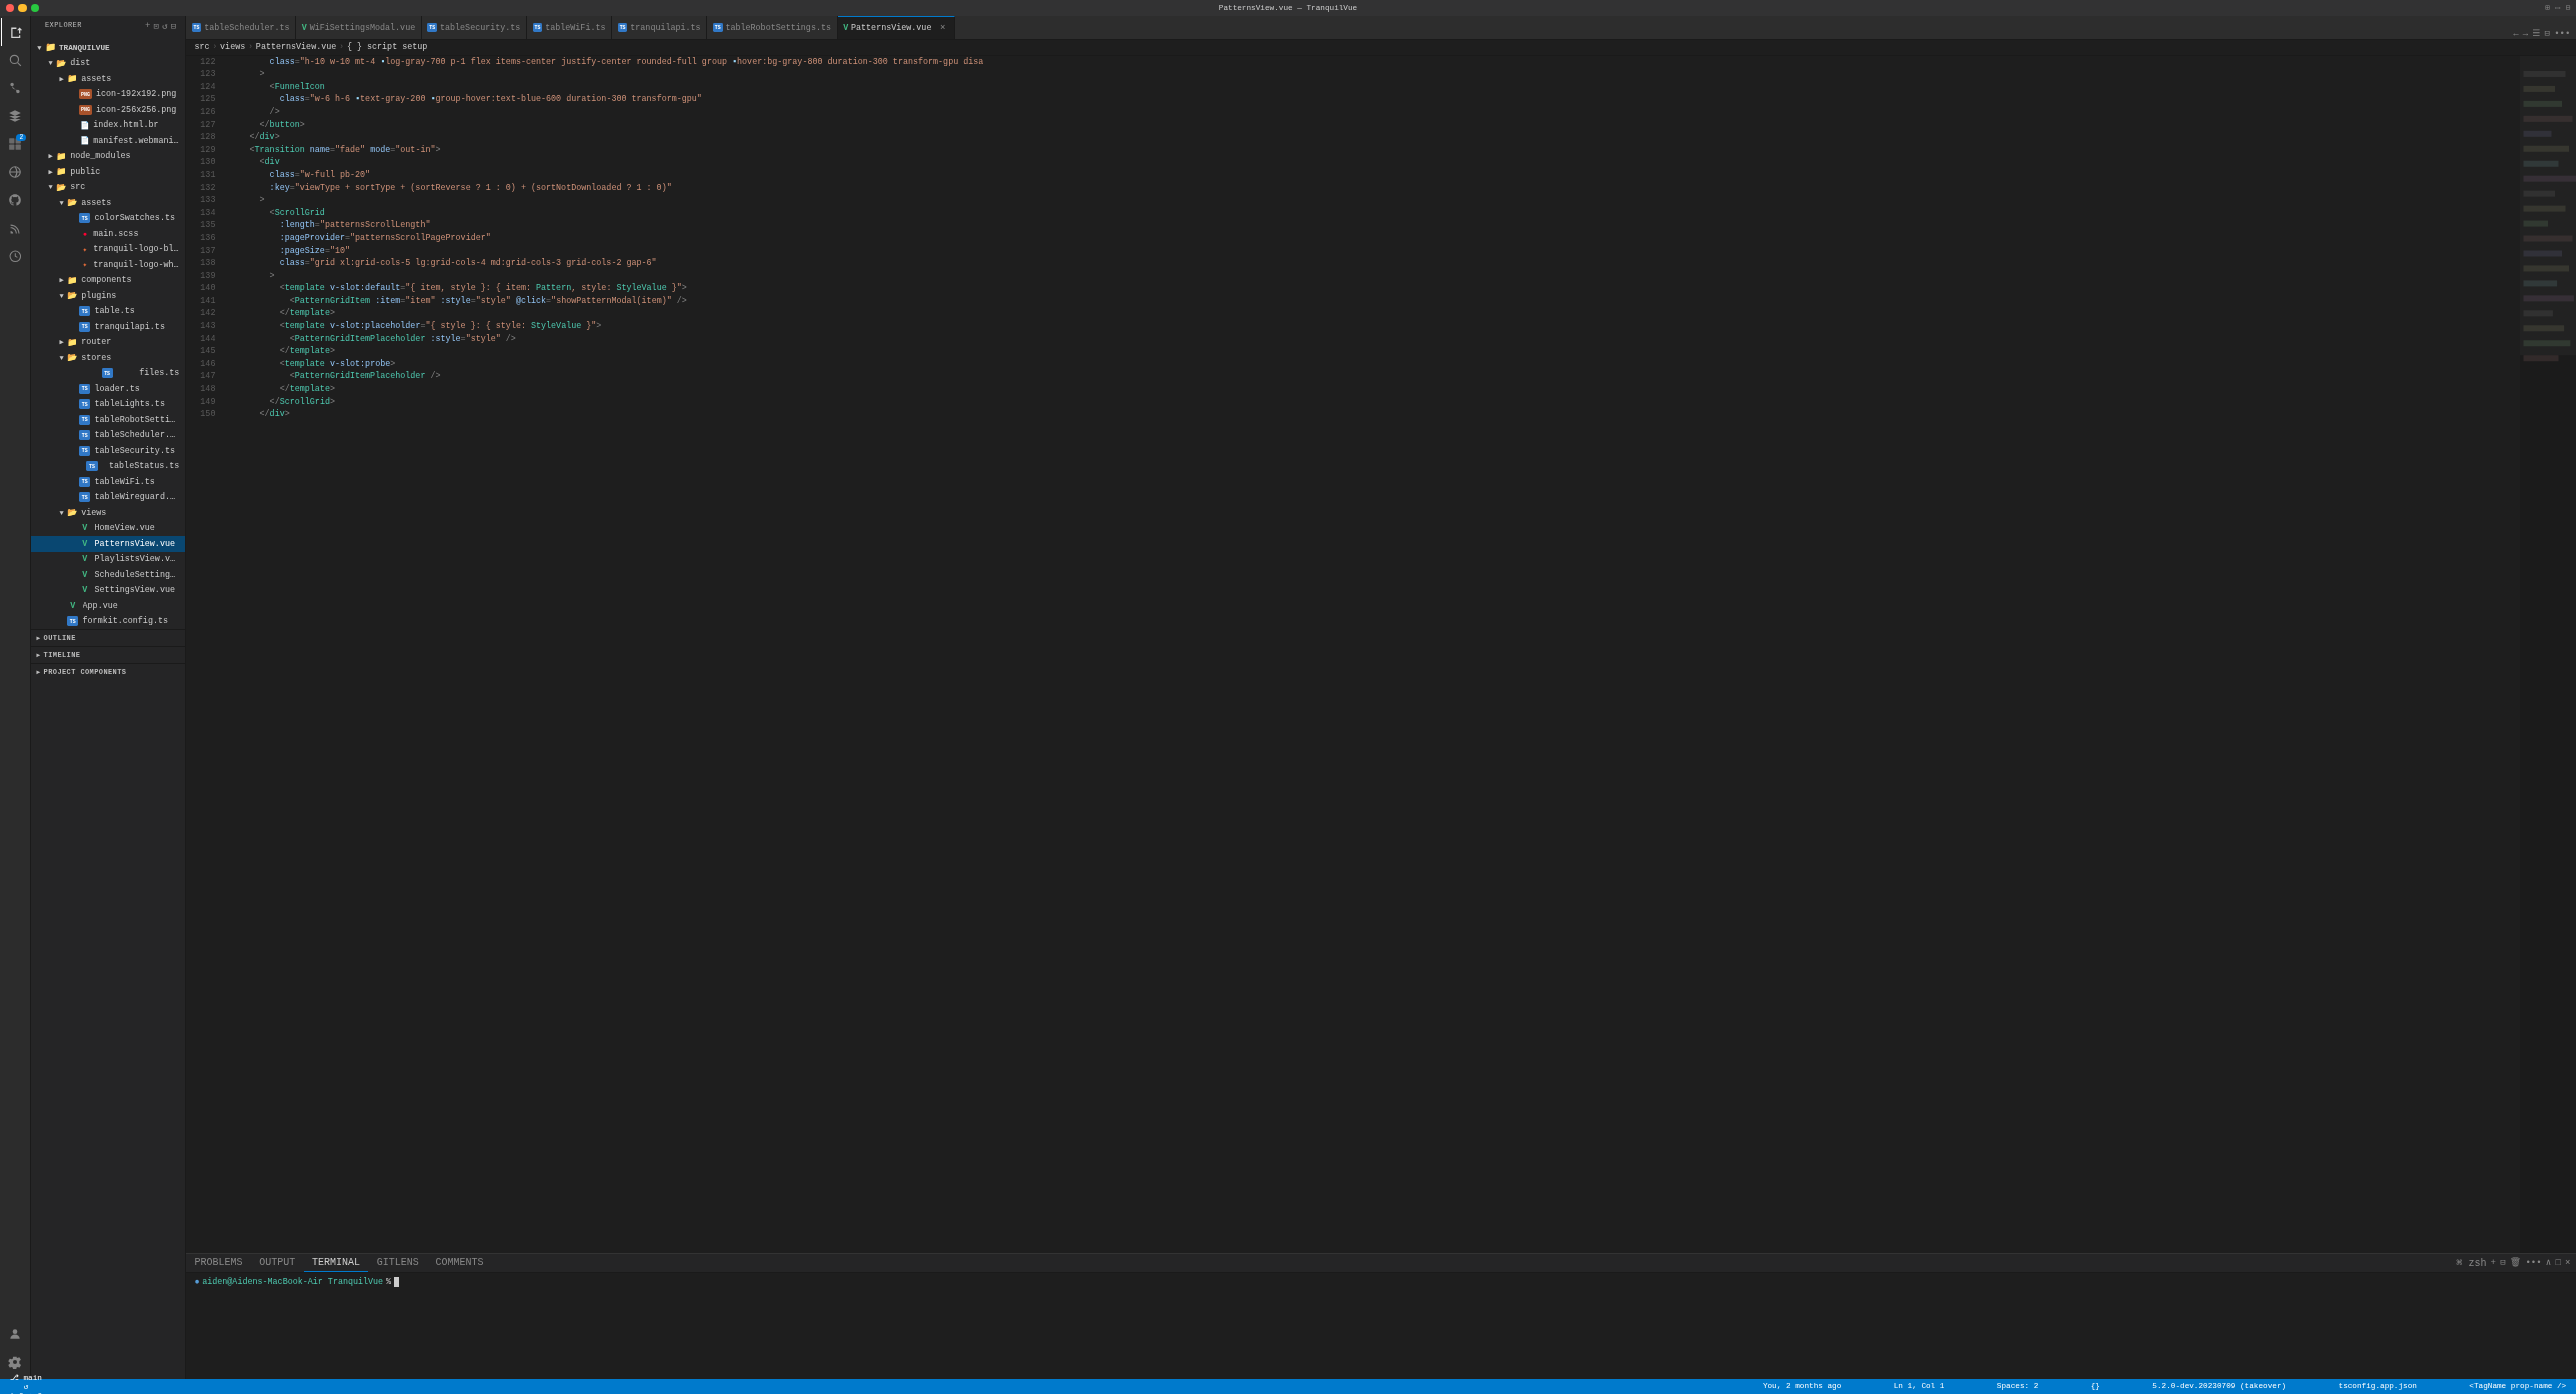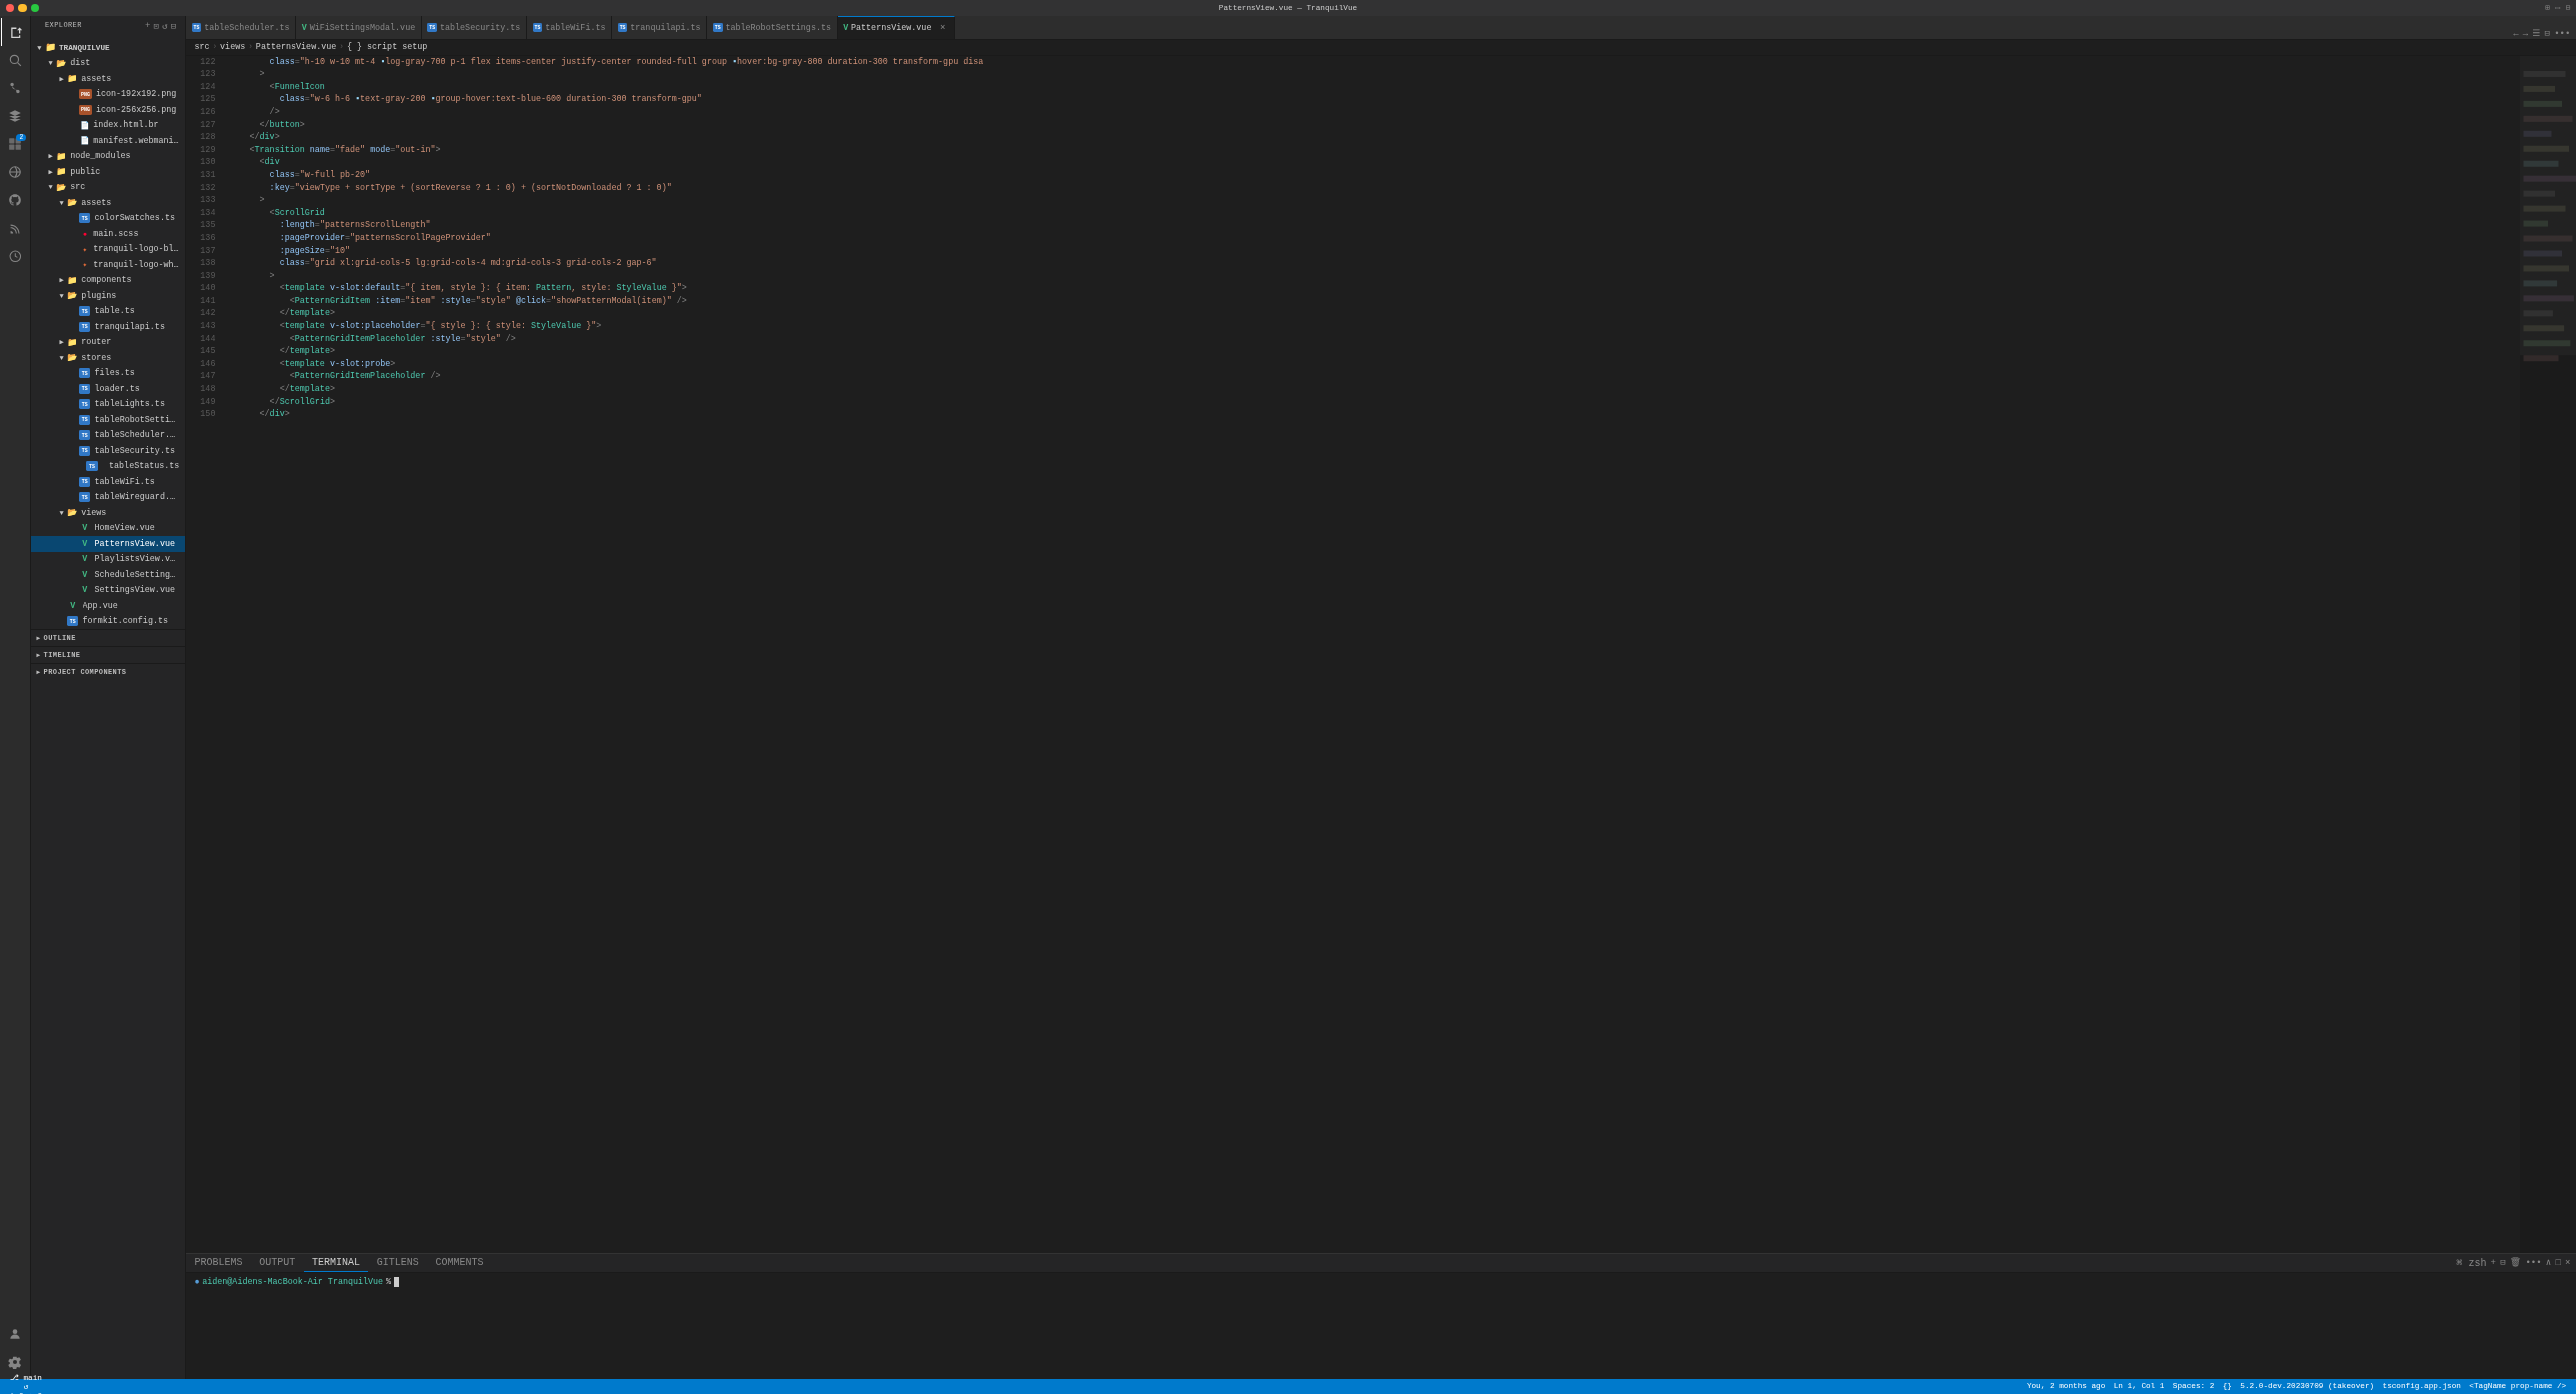--- a/index.html
+++ b/index.html
@@ -207,21 +207,21 @@
     .status-item {
       padding: 0 4.2px;
       height: 100%;
       display: flex;
       align-items: center;
       cursor: pointer;
       white-space: nowrap;
       font-size: 7.7px;
     }
     .status-left { display: flex; align-items: center; flex-direction: column; }
-    .status-right { margin-left: auto; display: flex; align-items: center; }
+    .status-right { margin-left: auto; display: flex; align-items: center; gap: 44px; }
 
     
     .editor-area {
       flex: 1;
       display: flex;
       flex-direction: column;
       overflow: hidden;
     }
 
     
@@ -658,21 +658,21 @@
       </div>
 
       <div class="tree-item" style="padding-left:25px;">
         <div class="tree-arrow">▼</div>
         <div class="tree-icon">
             <span style="color:#e8ab4f;">📂</span>
           </div>
         <span class="tree-label">stores</span>
       </div>
 
-      <div class="tree-item" style="padding-left:37px;">
+      <div class="tree-item" style="padding-left:37px;justify-content:space-between;">
         <div class="tree-arrow"></div>
         <div class="tree-icon" style="width:11.2px;height:9.8px;background:#3178c6;display:flex;align-items:center;justify-content:center;border-radius:1.4px;">
             <span style="color:white;font-size:4.9px;font-weight:bold;">TS</span>
           </div>
         <span class="tree-label" style="margin-left:1.4px;">files.ts</span>
       </div>
 
       <div class="tree-item" style="padding-left:37px;">
         <div class="tree-arrow"></div>
         <div class="tree-icon" style="width:11.2px;height:9.8px;background:#3178c6;display:flex;align-items:center;justify-content:center;border-radius:1.4px;">

